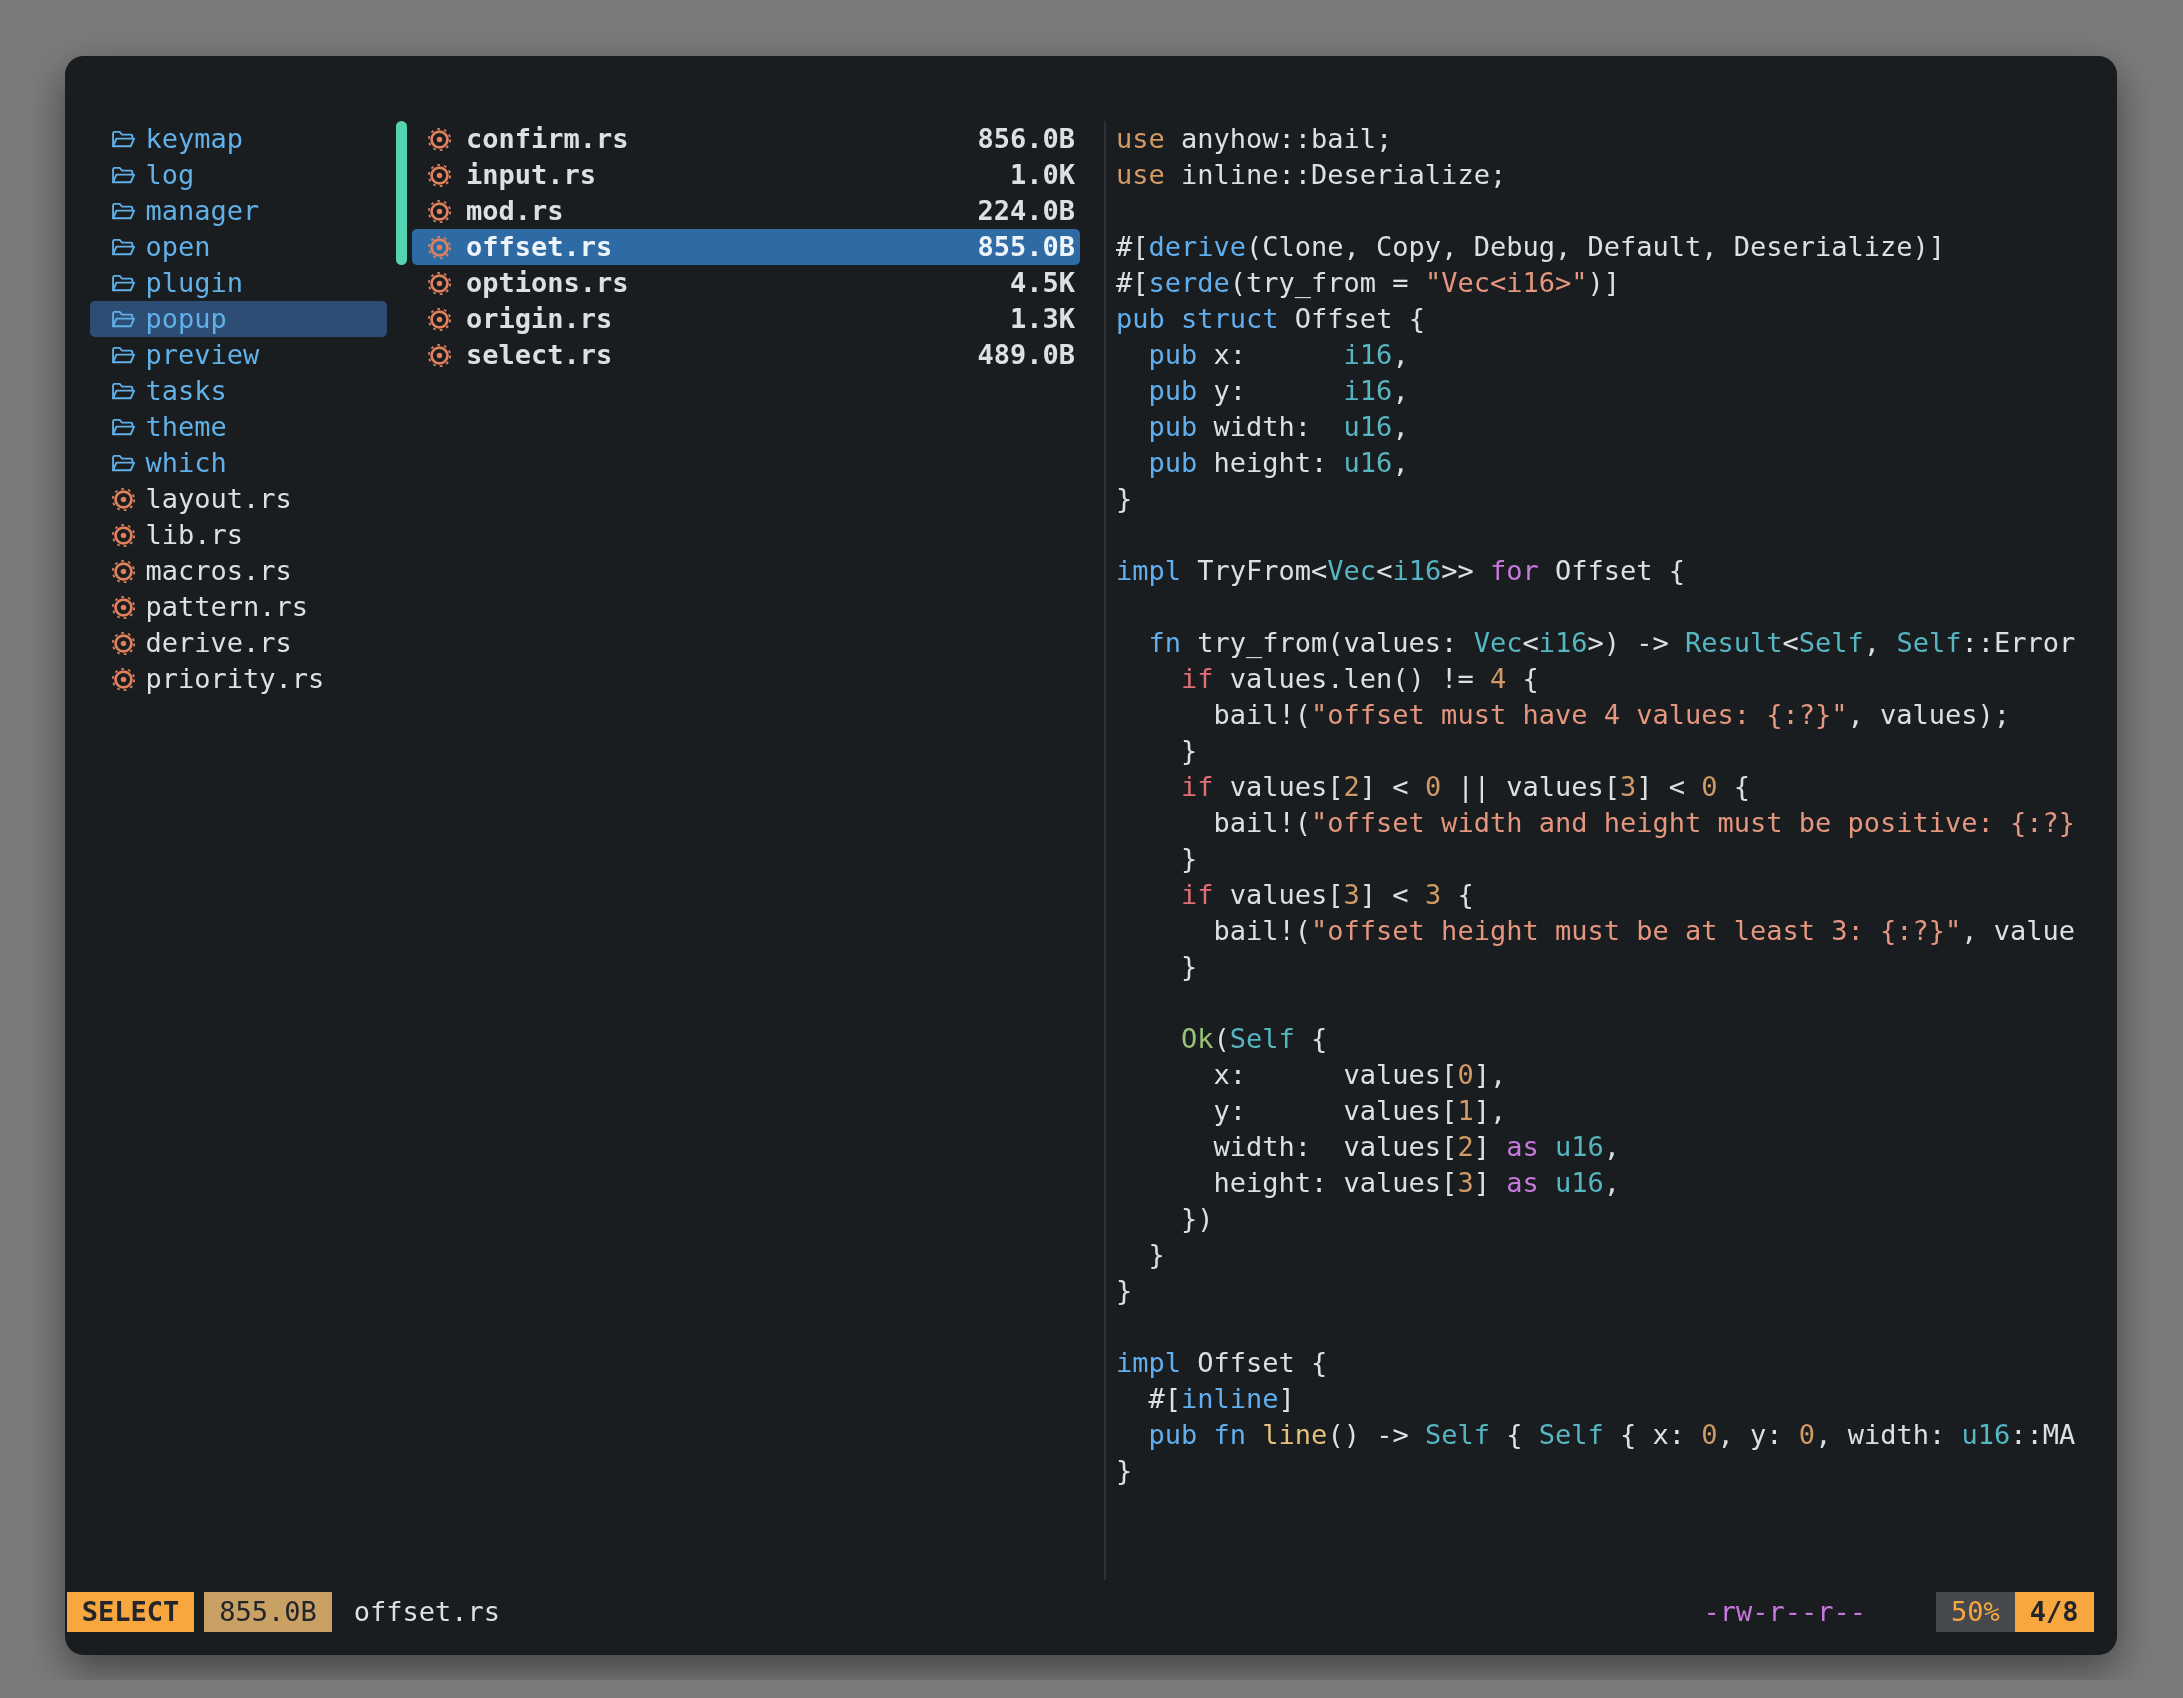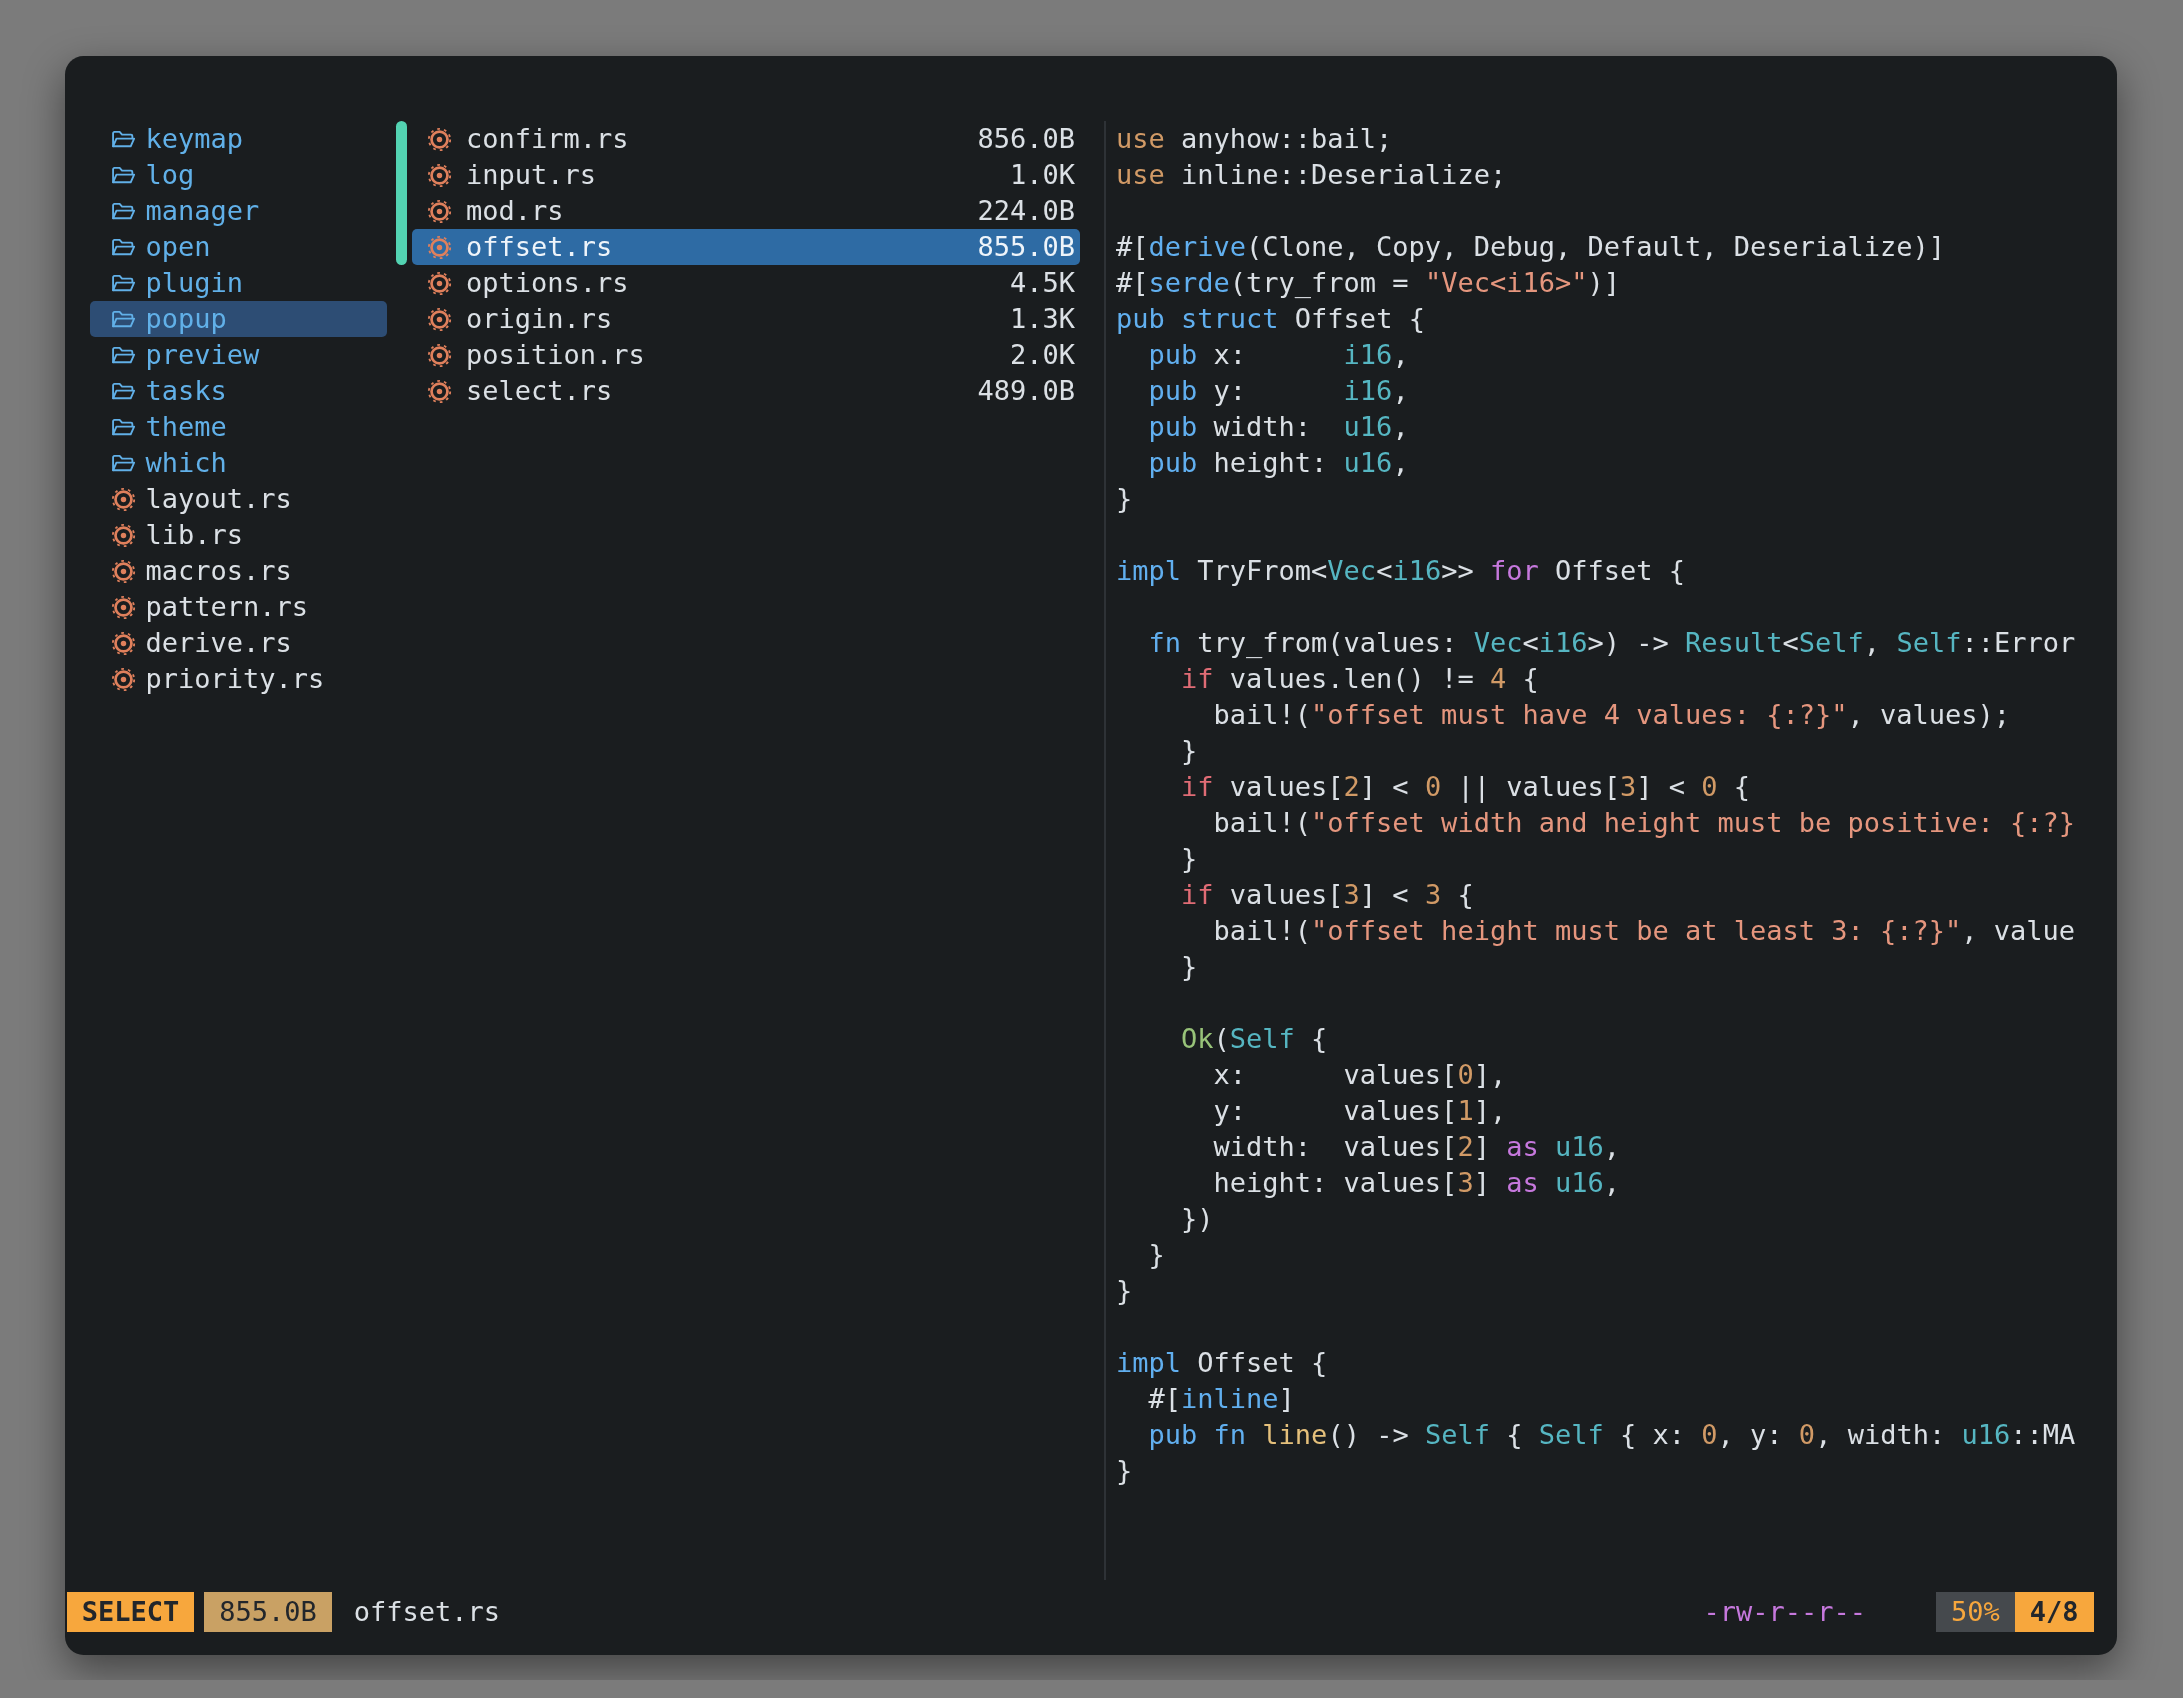--- a/index.html
+++ b/index.html
@@ -28,21 +28,21 @@
   .dir-row.selected { background:var(--selected-dir-bg); }
   .file-row { color:var(--text); padding-left:20px; gap:8.4px; }
 
   .icon { width:27px; height:27px; display:inline-flex; align-items:center; justify-content:center; flex:none; }
   .icon svg { width:25px; height:25px; display:block; }
   .icon.rust { color:var(--rust-icon); }
   .dir-row .icon { color:var(--dir-fg); }
 
   .marker { position:absolute; left:331px; width:11px; background:var(--marker); border-radius:5.9px; }
 
-  .pane.middle { position:absolute; left:347px; width:668px; top:0; bottom:0; }
+  .pane.middle { position:absolute; left:347px; width:668px; top:0; bottom:0;font-weight:bold; }
   .mid-row { padding:0 5px 0 14.3px; gap:12.6px; }
   .mid-row .size { margin-left:auto;text-align:right; }
   .mid-row.selected { background:var(--selected-file-bg); }
   .mid-row.selected .label, .mid-row.selected .size { color:#eef4fa; }
 
   .separator { position:absolute; left:1039px; top:0; bottom:-17px; width:1.7px; background:var(--dim-border); }
 
   .pane.right { position:absolute; left:1051px; right:6.7px; top:0; bottom:0; overflow:hidden; }
   .code-line { height:36px; font-size:27px; line-height:36px; white-space:pre; color:var(--text); }
 
@@ -307,31 +307,20 @@
             <span class="size">1.3K</span>
           </div>
           <div class="row mid-row">
             <span class="icon rust">
               <svg viewBox="0 0 22 22" fill="none" stroke="currentColor">
                 <circle cx="11" cy="11" r="7" stroke-width="2.4"></circle>
                 <circle cx="11" cy="11" r="9.4" stroke-width="1.6" stroke-dasharray="2.4 3.6"></circle>
                 <circle cx="11" cy="11" r="2.4" fill="currentColor" stroke="none"></circle>
               </svg>
             </span>
-            <span class="label">position.rs</span>
-            <span class="size">2.0K</span>
-          </div>
-          <div class="row mid-row">
-            <span class="icon rust">
-              <svg viewBox="0 0 22 22" fill="none" stroke="currentColor">
-                <circle cx="11" cy="11" r="7" stroke-width="2.4"></circle>
-                <circle cx="11" cy="11" r="9.4" stroke-width="1.6" stroke-dasharray="2.4 3.6"></circle>
-                <circle cx="11" cy="11" r="2.4" fill="currentColor" stroke="none"></circle>
-              </svg>
-            </span>
             <span class="label">select.rs</span>
             <span class="size">489.0B</span>
           </div>
         </div>
 
       <div class="separator"></div>
 
       <div class="pane right">
 
       <div class="code-line"><span class="tk-o">use</span><span class="tk-p"> anyhow::bail;</span></div>

